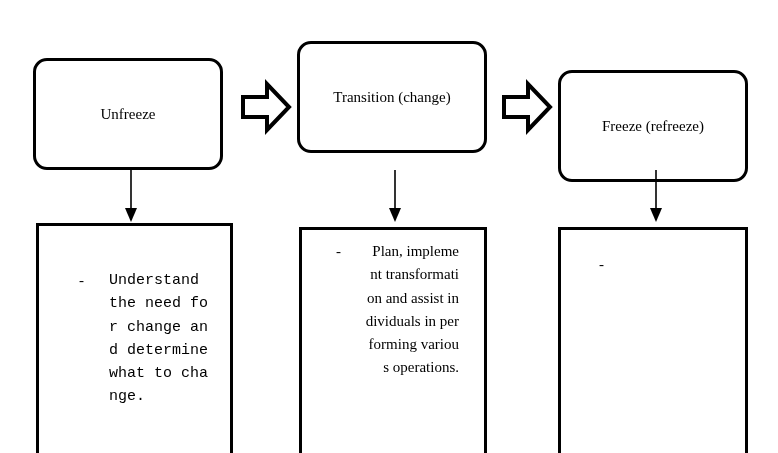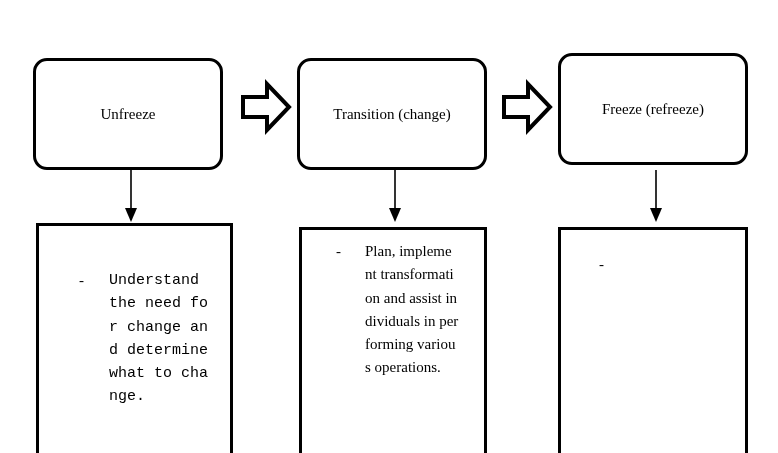--- a/index.html
+++ b/index.html
@@ -77,25 +77,25 @@
 </style>
 </head>
 <body>
 
 <div id="canvas">
 
   <div class="stage-box" style="left:33px; top:27px; width:190px; height:112px;">
     <span class="stage-label">Unfreeze</span>
   </div>
 
-  <div class="stage-box" style="left:297px; top:27px; width:190px; height:112px;">
+  <div class="stage-box" style="left:297px; top:10px; width:190px; height:112px;">
     <span class="stage-label">Transition (change)</span>
   </div>
 
-  <div class="stage-box" style="left:558px; top:22px; width:190px; height:112px;">
+  <div class="stage-box" style="left:558px; top:39px; width:190px; height:112px;">
     <span class="stage-label">Freeze (refreeze)</span>
   </div>
 
   <svg class="block-arrow" style="left:240px; top:48px;" width="52" height="56" viewBox="0 0 52 56">
     <polygon points="3,18 27,18 27,5 49,28 27,51 27,38 3,38" fill="#ffffff" stroke="#000000" stroke-width="4" stroke-linejoin="miter"></polygon>
   </svg>
 
   <svg class="block-arrow" style="left:501px; top:48px;" width="52" height="56" viewBox="0 0 52 56">
     <polygon points="3,18 27,18 27,5 49,28 27,51 27,38 3,38" fill="#ffffff" stroke="#000000" stroke-width="4" stroke-linejoin="miter"></polygon>
   </svg>
@@ -118,21 +118,21 @@
   <div class="detail-box" style="left:36px; top:192px; width:197px; height:248px;">
     <div class="detail-inner" style="left:40px; top:43px; width:140px;">
       <span class="bullet-dash" style="width:30px;">-</span>
       <span class="bullet-text" style="width:108px;font-family:Liberation Mono, monospace;">Understand the need for change and determine what to change.</span>
     </div>
   </div>
 
   <div class="detail-box" style="left:299px; top:196px; width:188px; height:247px;">
     <div class="detail-inner" style="left:34px; top:10px; width:140px;">
       <span class="bullet-dash" style="width:29px;">-</span>
-      <span class="bullet-text" style="width:94px;">Plan, implement transformation and assist individuals in performing various operations.</span>
+      <span class="bullet-text" style="width:94px;text-align:right;">Plan, implement transformation and assist individuals in performing various operations.</span>
     </div>
   </div>
 
   <div class="detail-box" style="left:558px; top:196px; width:190px; height:245px;">
     <div class="detail-inner" style="left:38px; top:23px; width:146px;">
       <span class="bullet-dash" style="width:31px;">-</span>
     </div>
   </div>
 
 </div>

